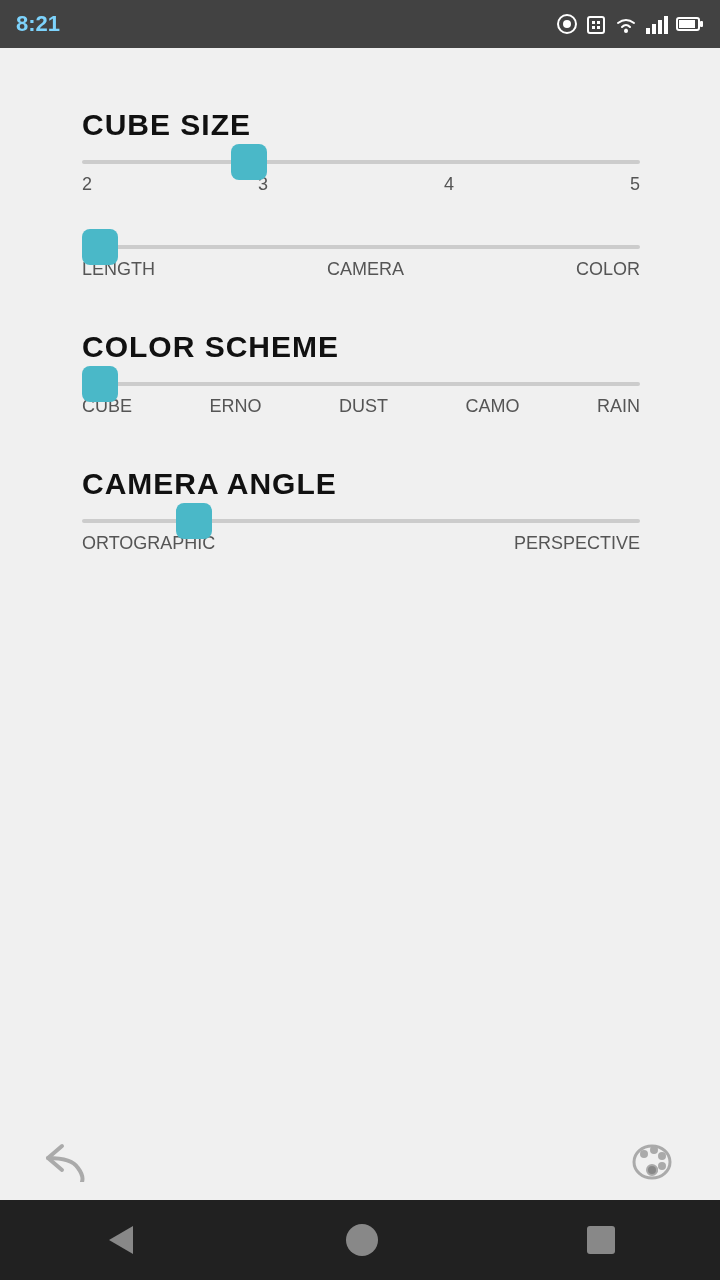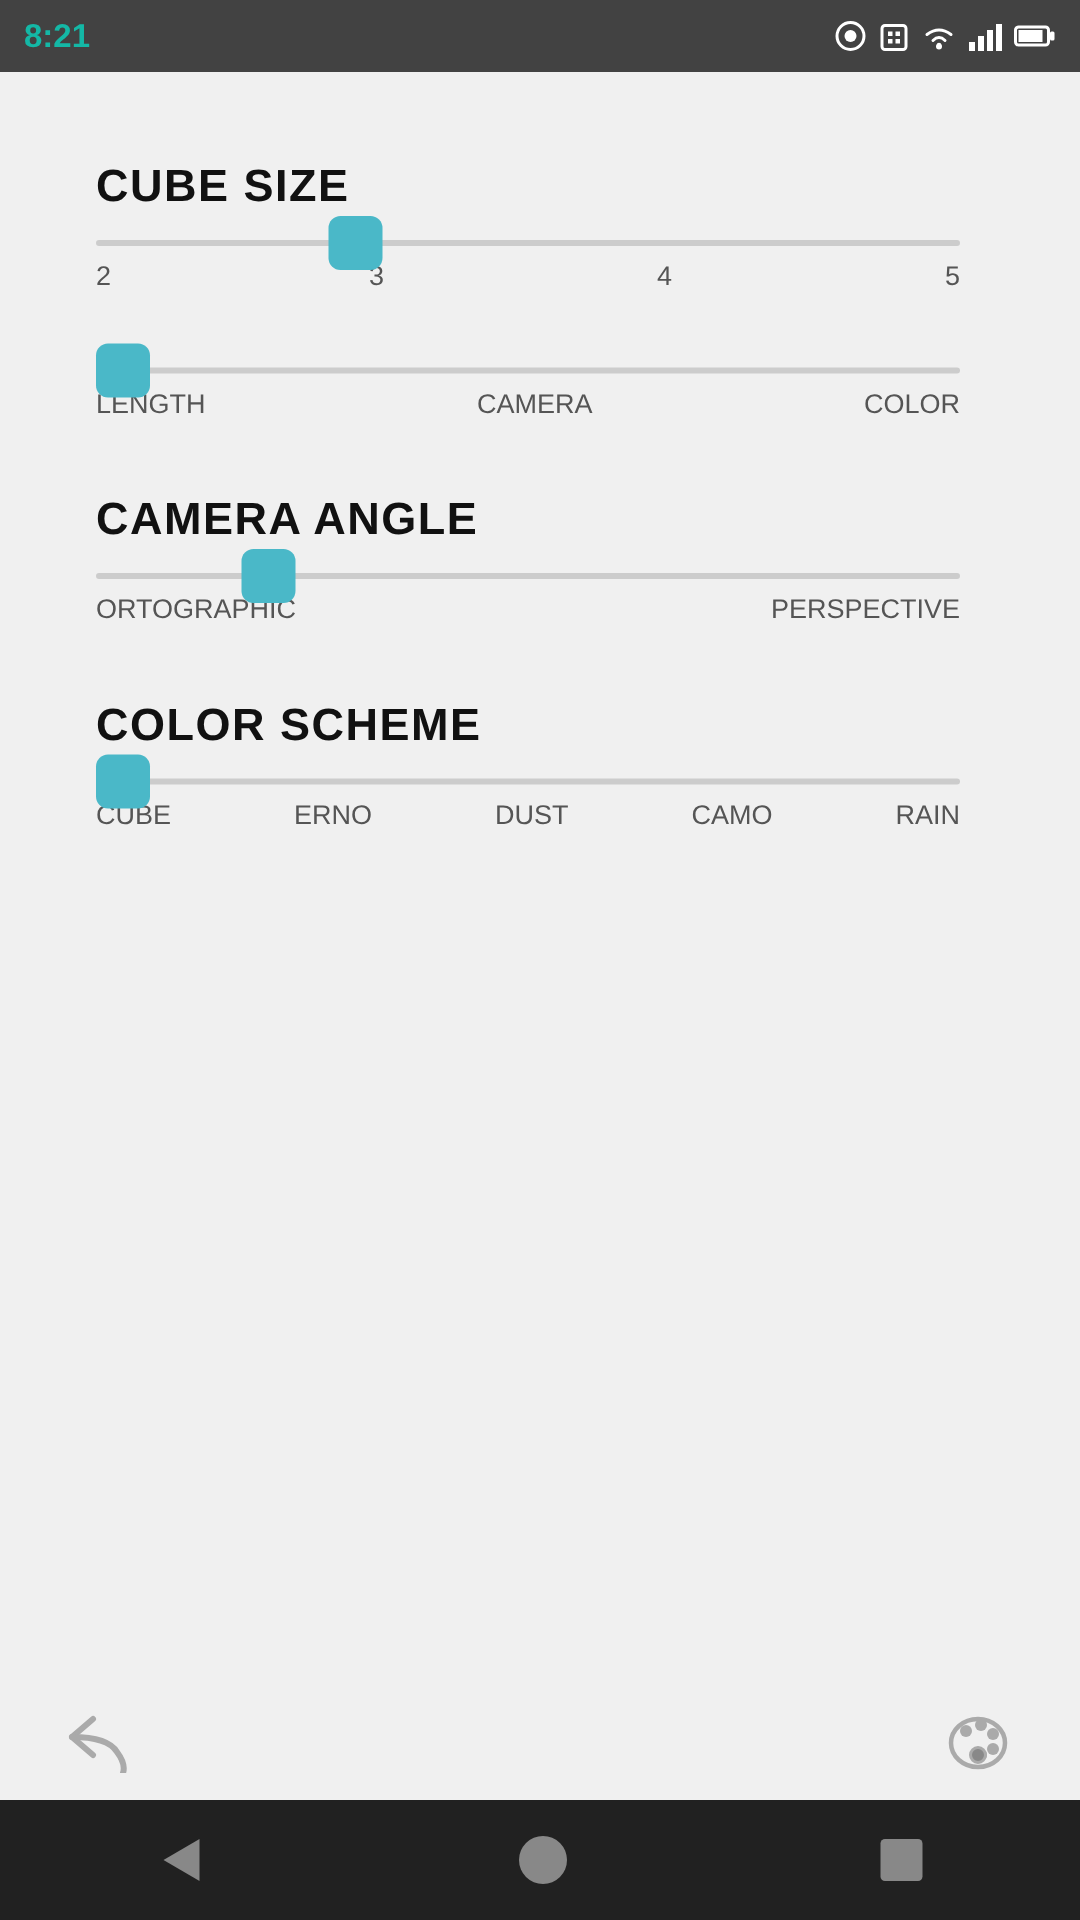--- a/index.html
+++ b/index.html
@@ -18,37 +18,38 @@
     .status-bar {
       background: #424242;
       height: 48px;
       display: flex;
       align-items: center;
       justify-content: space-between;
       padding: 0 16px;
       flex-shrink: 0;
     }
     .status-time {
-      color: #14b8a6;
+      color: #7dd3fc;
       font-size: 22px;
       font-weight: bold;
       font-family: Arial, sans-serif;
     }
     .status-icons {
       display: flex;
       align-items: center;
       gap: 8px;
     }
 
     
     .main-content {
       flex: 1;
       background: #f0f0f0;
       padding: 60px 80px 20px 64px;
       overflow: hidden;
+      margin-left: 18px;
     }
 
     
     .section {
       margin-bottom: 50px;
     }
 
     .section-title {
       font-size: 30px;
       font-weight: 900;
@@ -201,45 +202,45 @@
     </div>
     <div class="slider-labels">
       <span class="slider-label">LENGTH</span>
       <span class="slider-label">CAMERA</span>
       <span class="slider-label">COLOR</span>
     </div>
   </div>
 
 
   <div class="section">
-    <div class="section-title">CAMERA ANGLE</div>
-    <div class="slider-container">
-      <div class="slider-track">
-        <div class="slider-thumb" style="left: calc(20% - 18px);"></div>
-      </div>
-    </div>
-    <div class="slider-labels">
-      <span class="slider-label">ORTOGRAPHIC</span>
-      <span class="slider-label">PERSPECTIVE</span>
-    </div>
-  </div>
-
-  <div class="section">
     <div class="section-title">COLOR SCHEME</div>
     <div class="slider-container">
       <div class="slider-track">
         <div class="slider-thumb" style="left: 0px;"></div>
       </div>
     </div>
     <div class="slider-labels">
       <span class="slider-label">CUBE</span>
       <span class="slider-label">ERNO</span>
       <span class="slider-label">DUST</span>
       <span class="slider-label">CAMO</span>
       <span class="slider-label">RAIN</span>
+    </div>
+  </div>
+
+  <div class="section">
+    <div class="section-title">CAMERA ANGLE</div>
+    <div class="slider-container">
+      <div class="slider-track">
+        <div class="slider-thumb" style="left: calc(20% - 18px);"></div>
+      </div>
+    </div>
+    <div class="slider-labels">
+      <span class="slider-label">ORTOGRAPHIC</span>
+      <span class="slider-label">PERSPECTIVE</span>
     </div>
   </div>
 </div>
 
 <div class="bottom-bar">
   <div class="bottom-icon-btn">
 
     <svg width="52" height="44" viewBox="0 0 52 44">
       <path d="M20 8 L6 20 L20 32" stroke="#aaa" stroke-width="4" fill="none" stroke-linecap="round" stroke-linejoin="round"></path>
       <path d="M6 20 Q30 20 36 30 Q42 38 40 44" stroke="#aaa" stroke-width="4" fill="none" stroke-linecap="round"></path>

